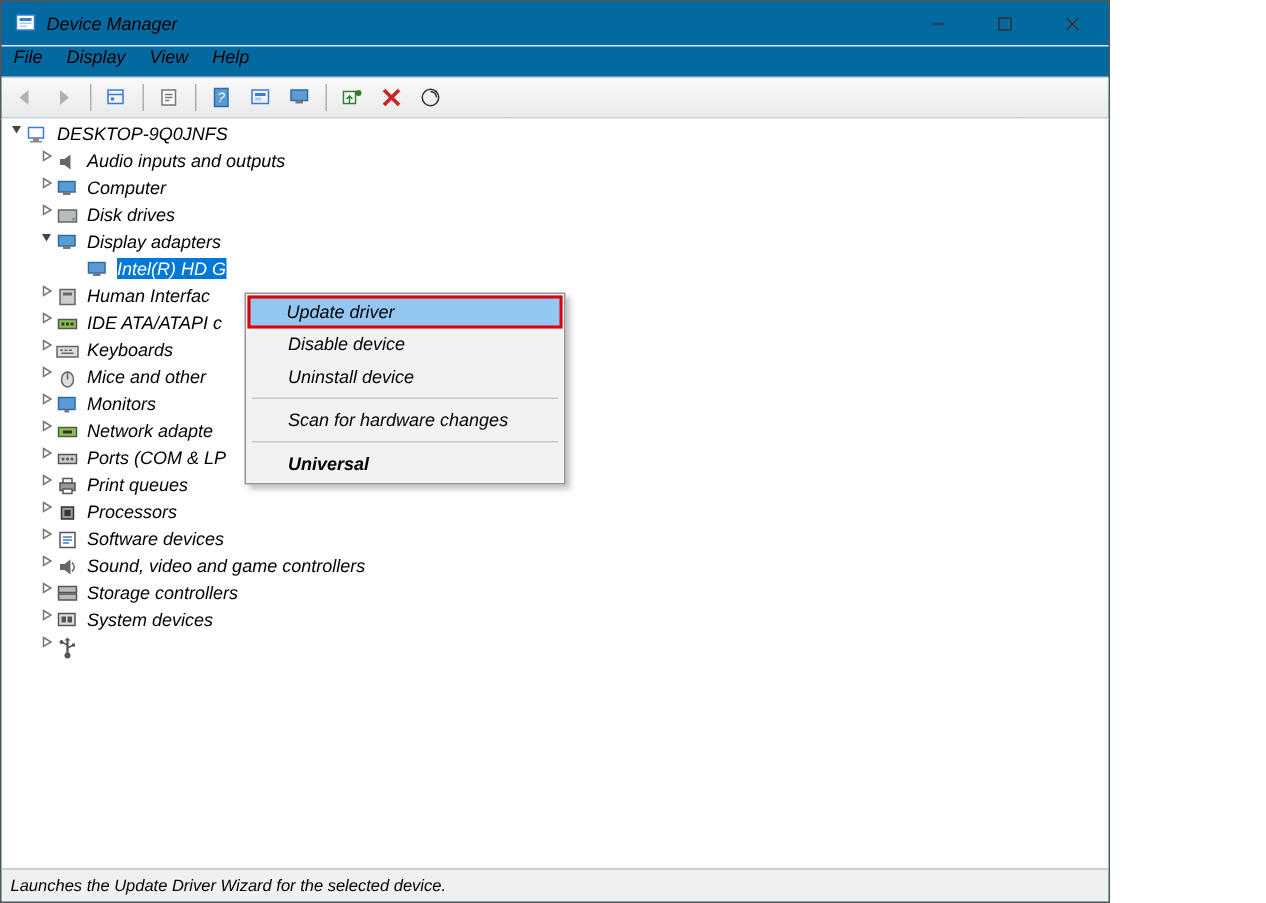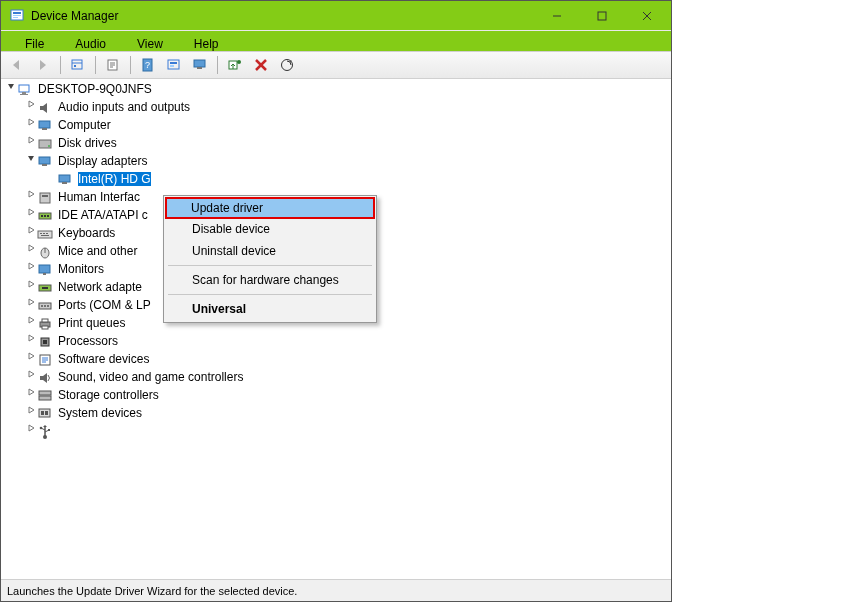--- a/index.html
+++ b/index.html
@@ -1,37 +1,37 @@
 <!DOCTYPE html>
 <html><head>
 <meta charset="utf-8">
 <style>
   * { box-sizing: border-box; font-family: "Segoe UI", Tahoma, sans-serif; }
   html, body { margin: 0; padding: 0; }
   .window {
-    width: 672px; height: 602px;
+    width: 740px; height: 602px;
     border: 1px solid #555; border-top-width:1px;
-    background: #84cc16;
+    background: #0369a1;
     display: flex; flex-direction: column;
     position: relative;
+    font-style: italic;
   }
   .titlebar {
     height: 30px; display: flex; align-items: center;
     padding: 0 2px 0 8px;
     border-bottom: 1px solid #e8e8e8;
   }
   .titlebar .icon { width: 16px; height: 16px; margin-right: 6px; }
   .titlebar .title { font-size: 12px; flex: 1; }
   .win-controls { display: flex; height: 100%; }
   .win-btn { width: 45px; display:flex; align-items:center; justify-content:center; cursor:default;}
   .win-btn svg { stroke: #333; stroke-width:1; fill:none; }
   .menubar {
-    height: 20px; display:flex; align-items:flex-end; padding: 0 16px;
+    height: 20px; display:flex; align-items:flex-start; padding: 0 0;
     font-size: 12px;
-    gap: 15px;
   }
   .menubar .menu-item { padding: 0 8px; cursor:default;}
   .toolbar {
     height: 28px; border-top:1px solid #d0d0d0; border-bottom:1px solid #d0d0d0;
     background: linear-gradient(#f9f9f9,#eaeaea);
     display:flex; align-items:center; padding: 0 4px; gap:2px;
   }
   .tool-btn {
     width: 24px; height:22px; display:flex; align-items:center; justify-content:center;
     border:1px solid transparent; border-radius:2px;
@@ -100,21 +100,21 @@
           <svg width="10" height="10">
             <line x1="1" y1="1" x2="9" y2="9"></line>
             <line x1="9" y1="1" x2="1" y2="9"></line>
           </svg>
         </div>
     </div>
   </div>
 
   <div class="menubar">
     <span class="menu-item">File</span>
-    <span class="menu-item">Audio</span>
+    <span class="menu-item">Display</span>
     <span class="menu-item">View</span>
     <span class="menu-item">Help</span>
   </div>
 
   <div class="toolbar">
     <div class="tool-btn disabled">
         <svg width="16" height="14">
           <path d="M10 2 L4 7 L10 12 Z" fill="#555"></path>
         </svg>
       </div>

